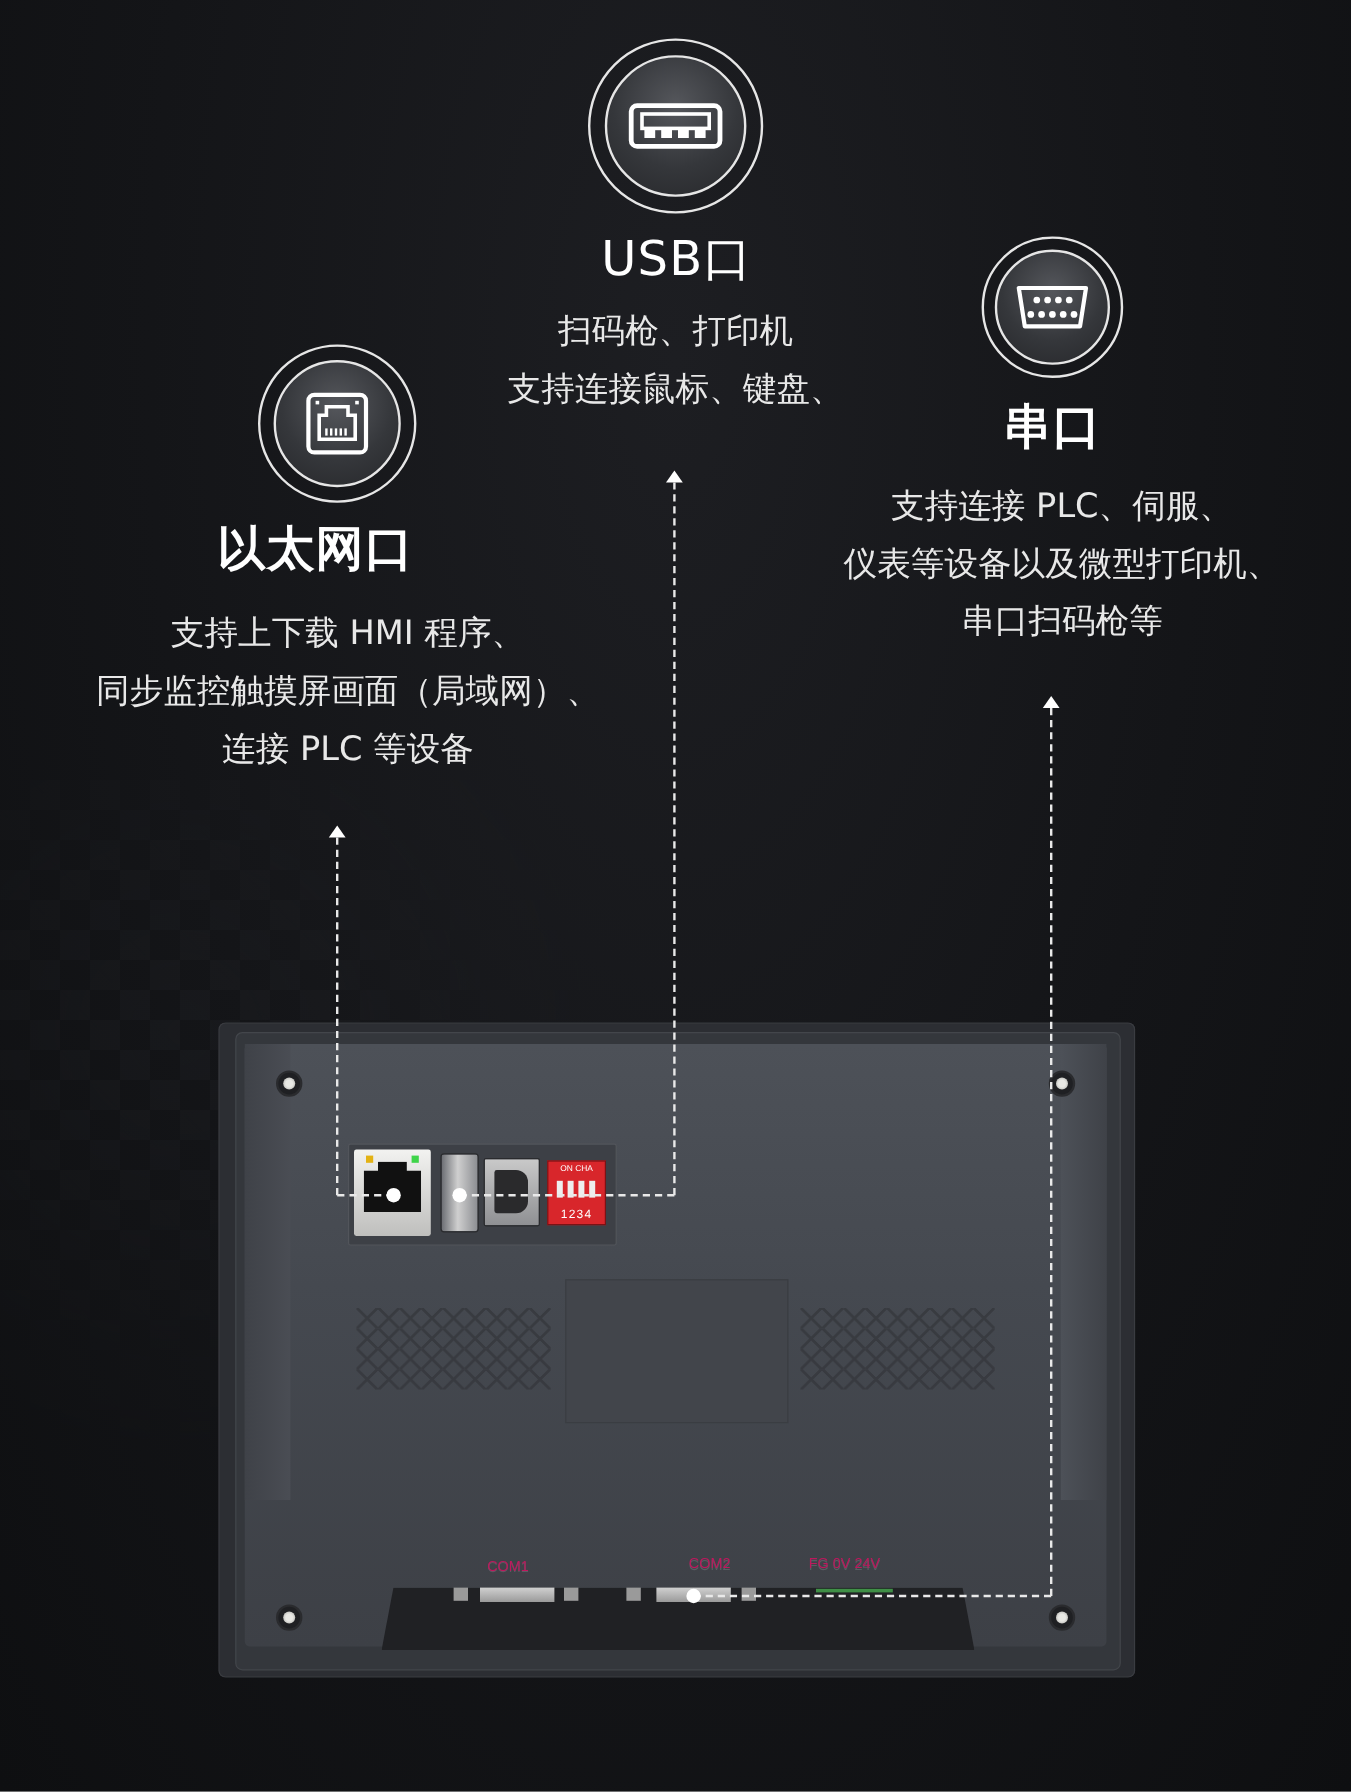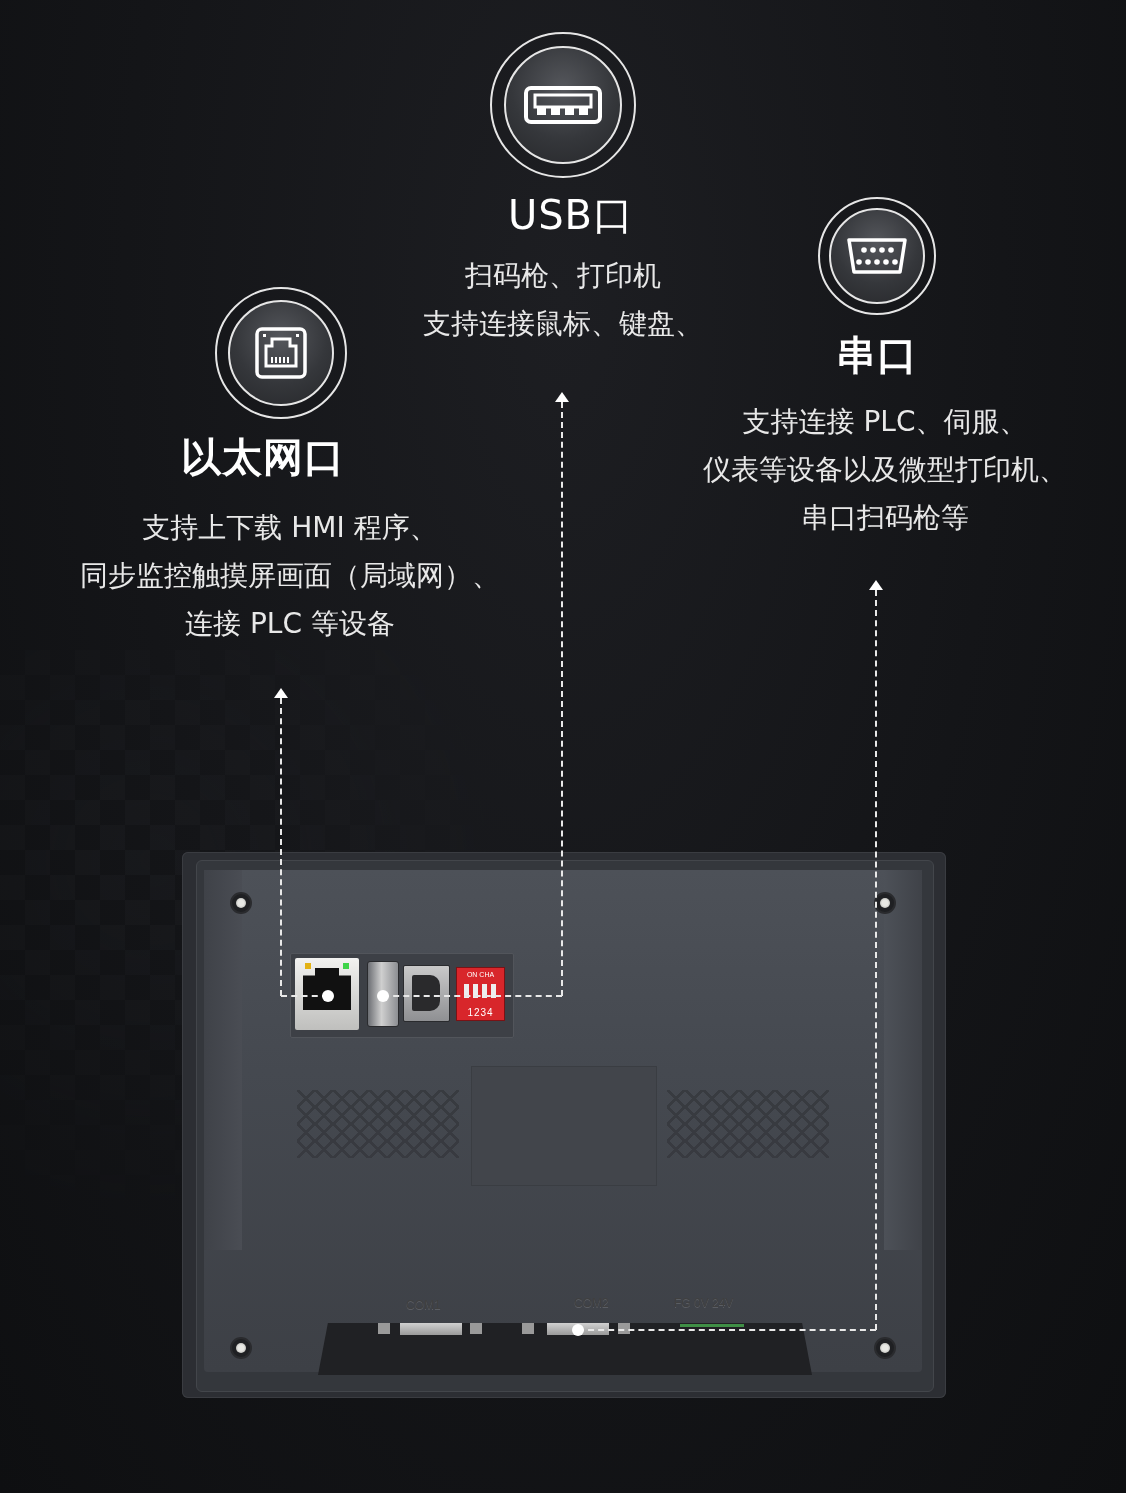--- a/index.html
+++ b/index.html
@@ -49,21 +49,21 @@
   .dip .sw{position:absolute;top:16px;width:5px;height:14px;background:#eee;}
   .dip .nums{position:absolute;bottom:2px;width:100%;text-align:center;font-size:10px;color:#fff;letter-spacing:1px;font-family:"Liberation Sans",sans-serif;}
   .label-plate{position:absolute;left:471px;top:1066px;width:184px;height:118px;border:1px solid #3a3d42;background:#42454b;}
   .vent{position:absolute;width:162px;height:68px;
     background-image:
       linear-gradient(135deg,transparent 45%,#36383d 45%,#36383d 55%,transparent 55%),
       linear-gradient(45deg,transparent 45%,#36383d 45%,#36383d 55%,transparent 55%);
     background-size:18px 17px;opacity:.8;}
   .bottom-well{position:absolute;left:318px;top:1323px;width:494px;height:52px;background:#202124;
     clip-path:polygon(2% 0,98% 0,100% 100%,0 100%);}
-  .comlabel{position:absolute;font-size:12px;color:#404040;text-shadow:0 1px 0 #5a5d63;font-family:"Liberation Sans",sans-serif;}
+  .comlabel{position:absolute;font-size:12px;color:#be185d;text-shadow:0 1px 0 #5a5d63;font-family:"Liberation Sans",sans-serif;}
   .db9{position:absolute;height:12px;background:linear-gradient(180deg,#d0d0d0,#9a9a9a);}
   .nut{position:absolute;width:12px;height:11px;background:#9a9a9a;}
   .term{position:absolute;height:3px;background:#3f8f46;}
 </style>
 </head>
 <body>
 
 <div class="bgpattern"></div>
 
 <div>
@@ -71,21 +71,21 @@
   <div class="disc" style="left:504px;top:46px;width:118px;height:118px;">
     <svg width="80" height="40" viewBox="0 0 80 40">
       <rect x="3" y="3" width="74" height="34" rx="5" fill="none" stroke="#fff" stroke-width="4"></rect>
       <rect x="12" y="10" width="56" height="12" fill="none" stroke="#fff" stroke-width="3"></rect>
       <rect x="14" y="22" width="9" height="8" fill="#fff"></rect>
         <rect x="28" y="22" width="9" height="8" fill="#fff"></rect>
       <rect x="42" y="22" width="9" height="8" fill="#fff"></rect>
         <rect x="56" y="22" width="9" height="8" fill="#fff"></rect>
     </svg>
   </div>
-  <div class="title light" style="left:494px;top:188px;width:140px;text-align:right;">USB口</div>
+  <div class="title light" style="left:494px;top:188px;width:140px;text-align:center;">USB口</div>
   <div class="desc" style="left:363px;top:252px;width:400px;">
     <div>扫码枪、打印机</div>
     <div>支持连接鼠标、键盘、</div>
   </div>
 </div>
 
 <div>
   <div class="ring" style="left:215px;top:287px;width:132px;height:132px;"></div>
   <div class="disc" style="left:228px;top:300px;width:106px;height:106px;">
     <svg width="54" height="54" viewBox="0 0 54 54">

